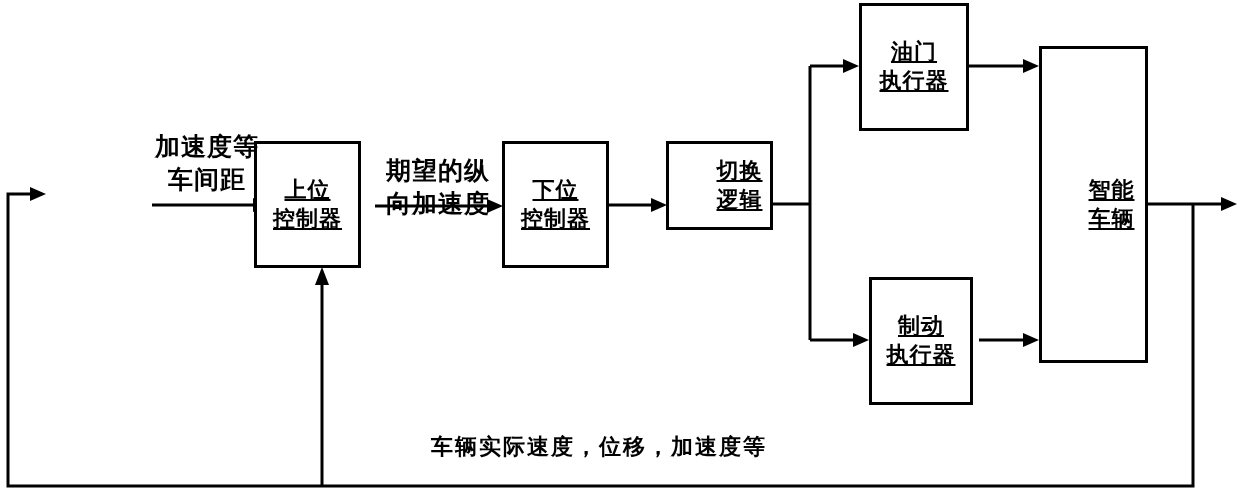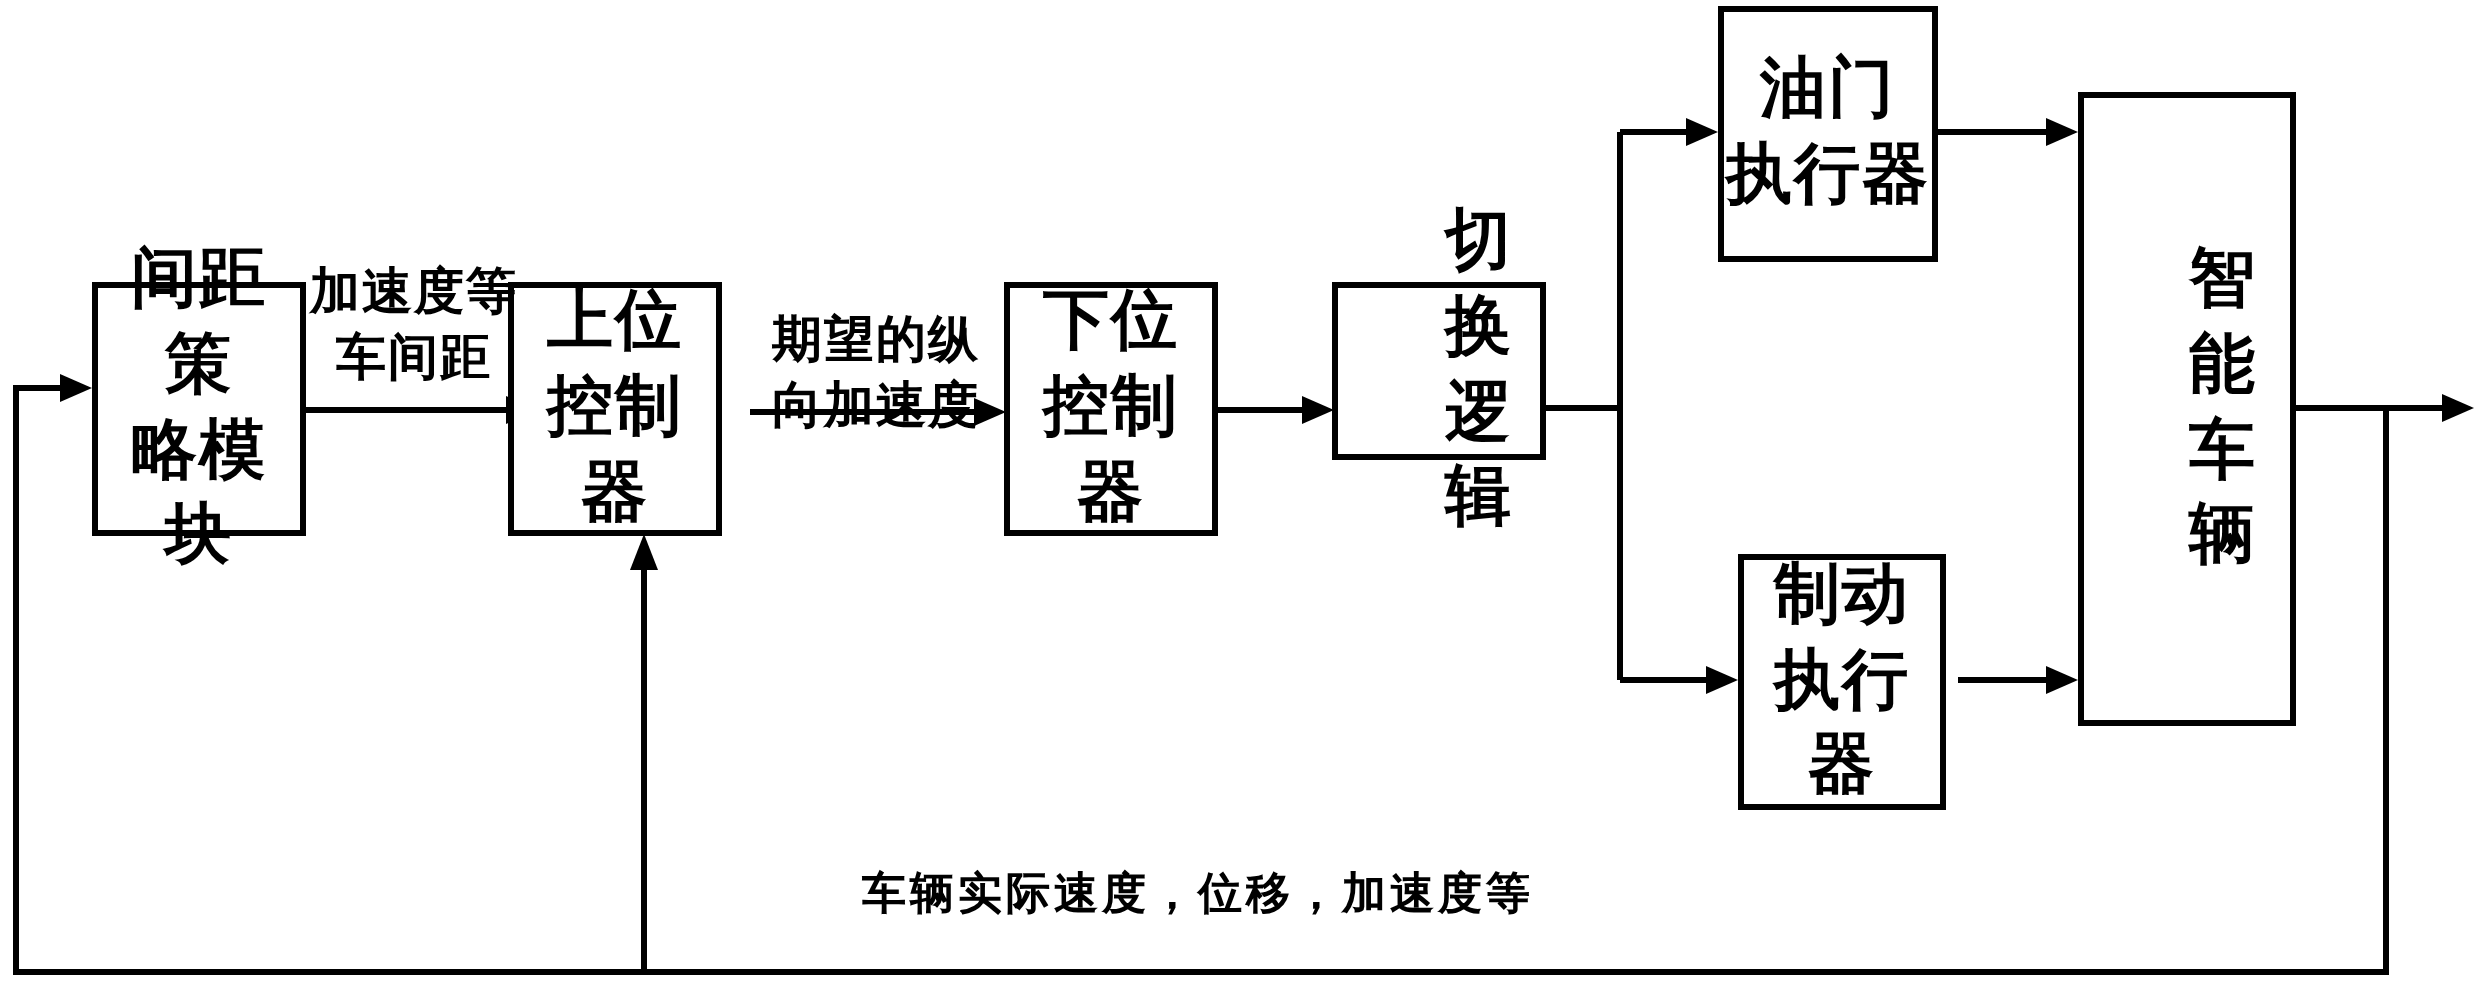--- a/index.html
+++ b/index.html
@@ -25,21 +25,21 @@
     display: flex;
     align-items: center;
     justify-content: center;
   }
   .node .label, .edge-label {
     font-weight: bold;
     text-align: center;
     white-space: pre-line;
     line-height: 1.3;
   }
-  .node .label { font-size: 33px; letter-spacing: 1px; }
+  .node .label { font-size: 22px; letter-spacing: 1px; text-decoration: underline; }
   .edge-label {
     position: absolute;
     font-size: 25px;
     letter-spacing: 1px;
   }
   .feedback-label {
     position: absolute;
     font-size: 22px;
     font-weight: bold;
     letter-spacing: 2px;
@@ -78,24 +78,20 @@
     <line x1="968" y1="66" x2="1025" y2="66"></line>
     <polygon points="1023,59 1039,66 1023,73" fill="#000000" stroke="none"></polygon>
 
     <line x1="979" y1="340" x2="1025" y2="340"></line>
     <polygon points="1023,333 1039,340 1023,347" fill="#000000" stroke="none"></polygon>
 
     <line x1="1148" y1="204" x2="1223" y2="204"></line>
     <polygon points="1221,197 1237,204 1221,211" fill="#000000" stroke="none"></polygon>
   </svg>
 
-  <div class="node" style="left:46px; top:141px; width:107px; height:127px;">
-    <span class="label">间距策
-略模块</span>
-  </div>
 
   <div class="node" style="left:254px; top:141px; width:107px; height:127px;">
     <span class="label">上位
 控制器</span>
   </div>
 
   <div class="node" style="left:502px; top:141px; width:107px; height:127px;">
     <span class="label">下位
 控制器</span>
   </div>

